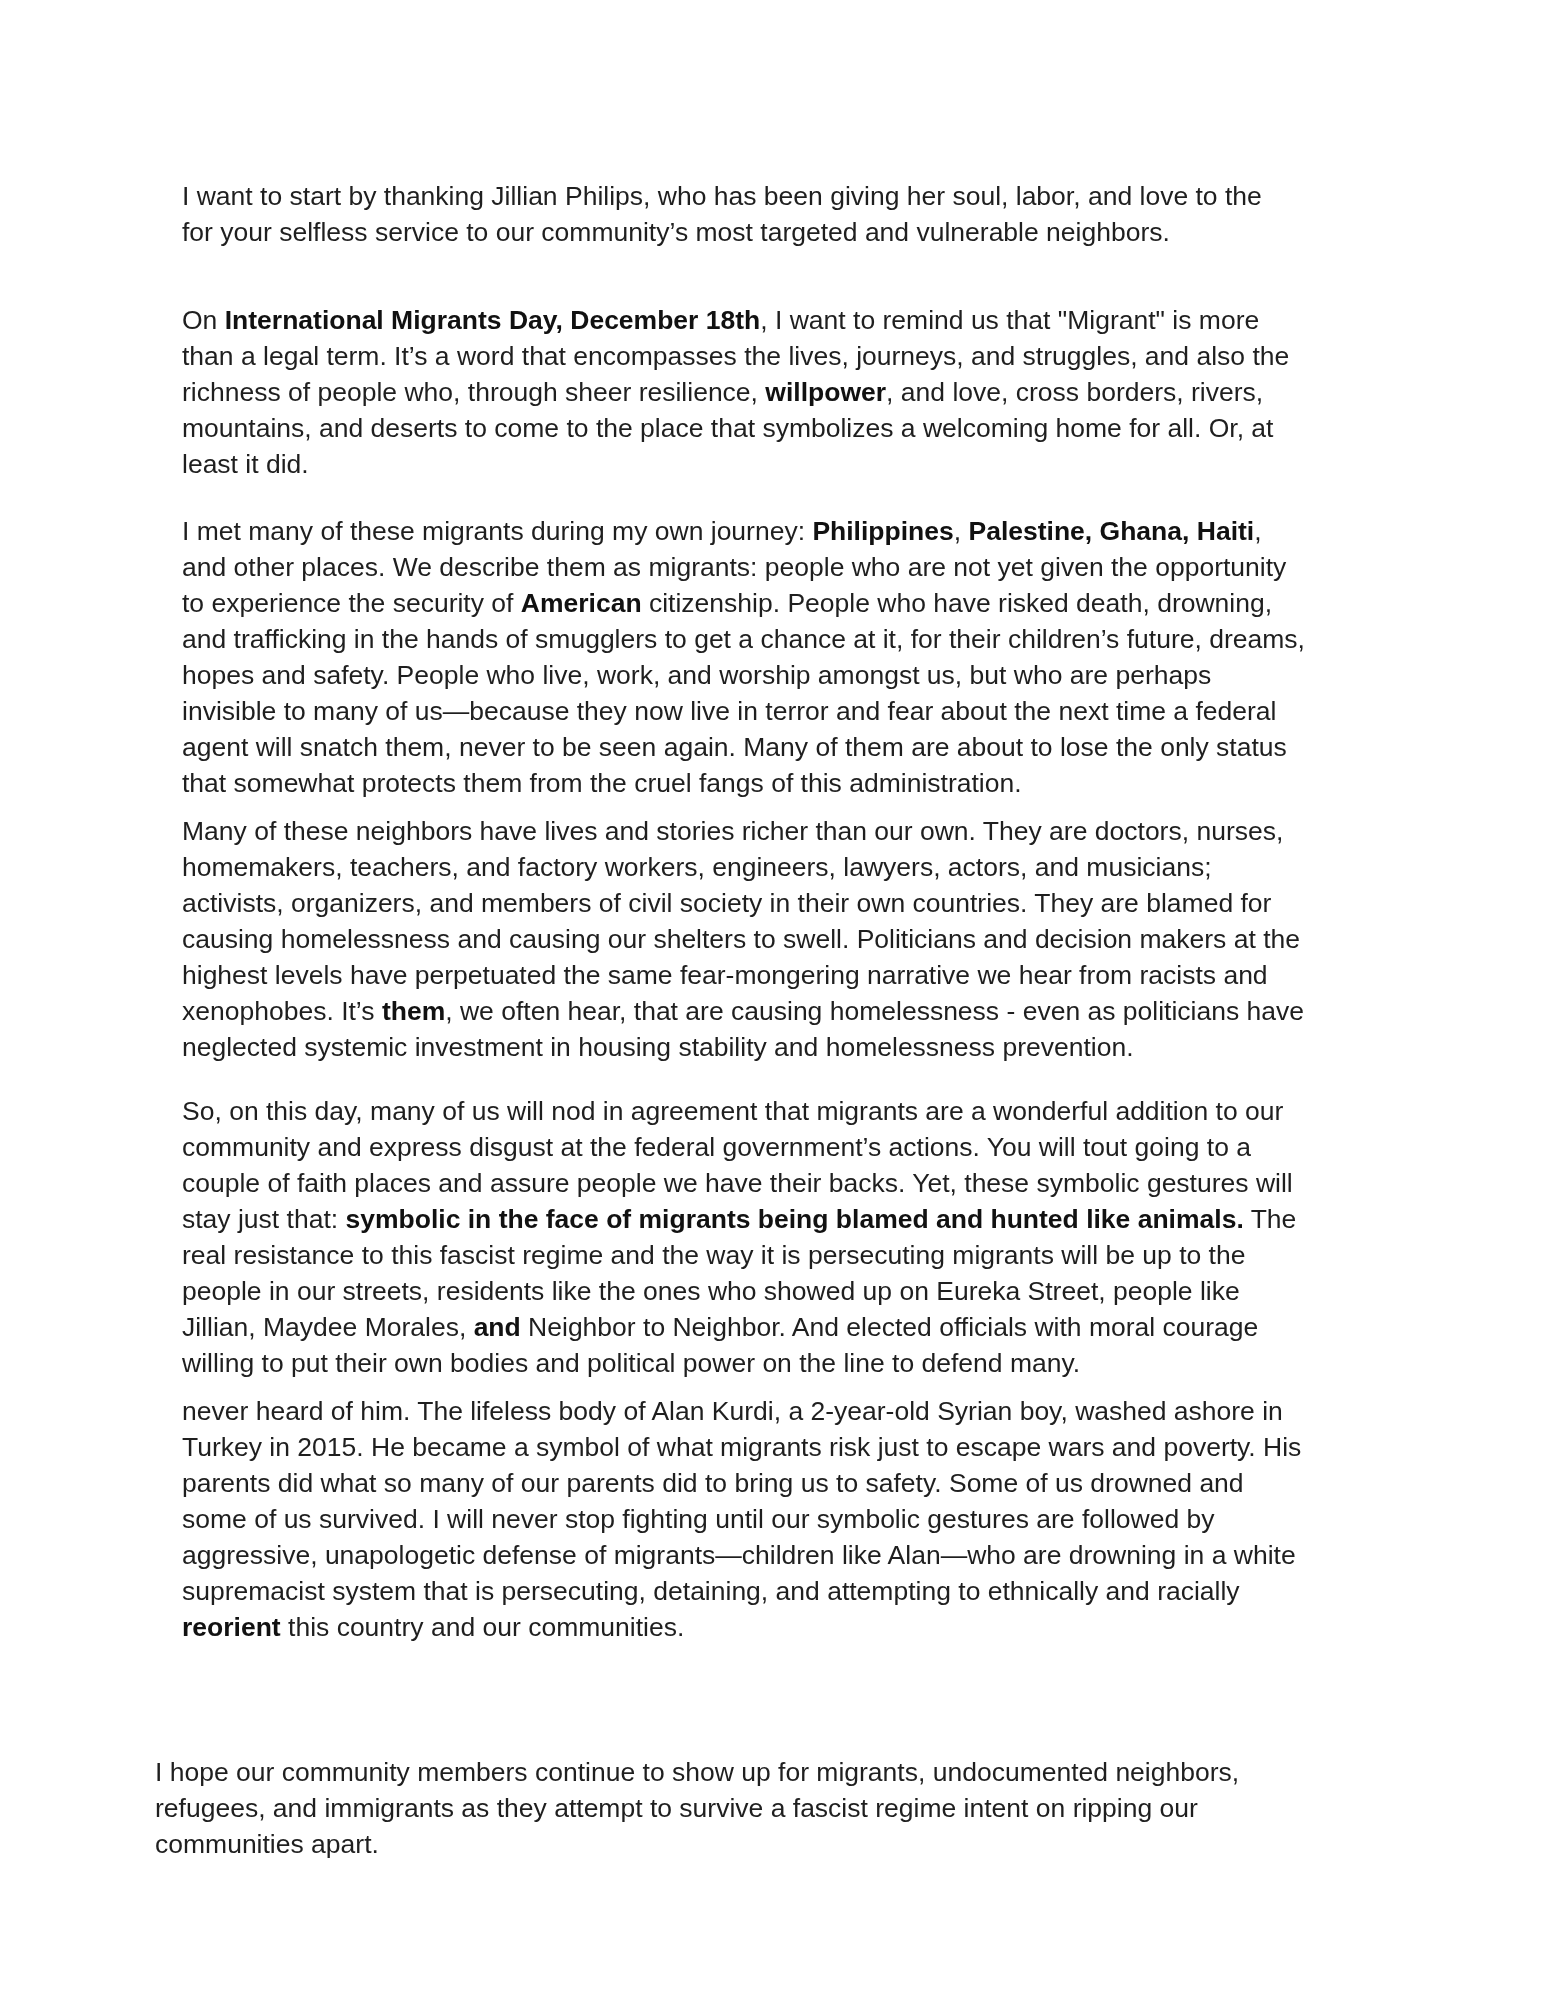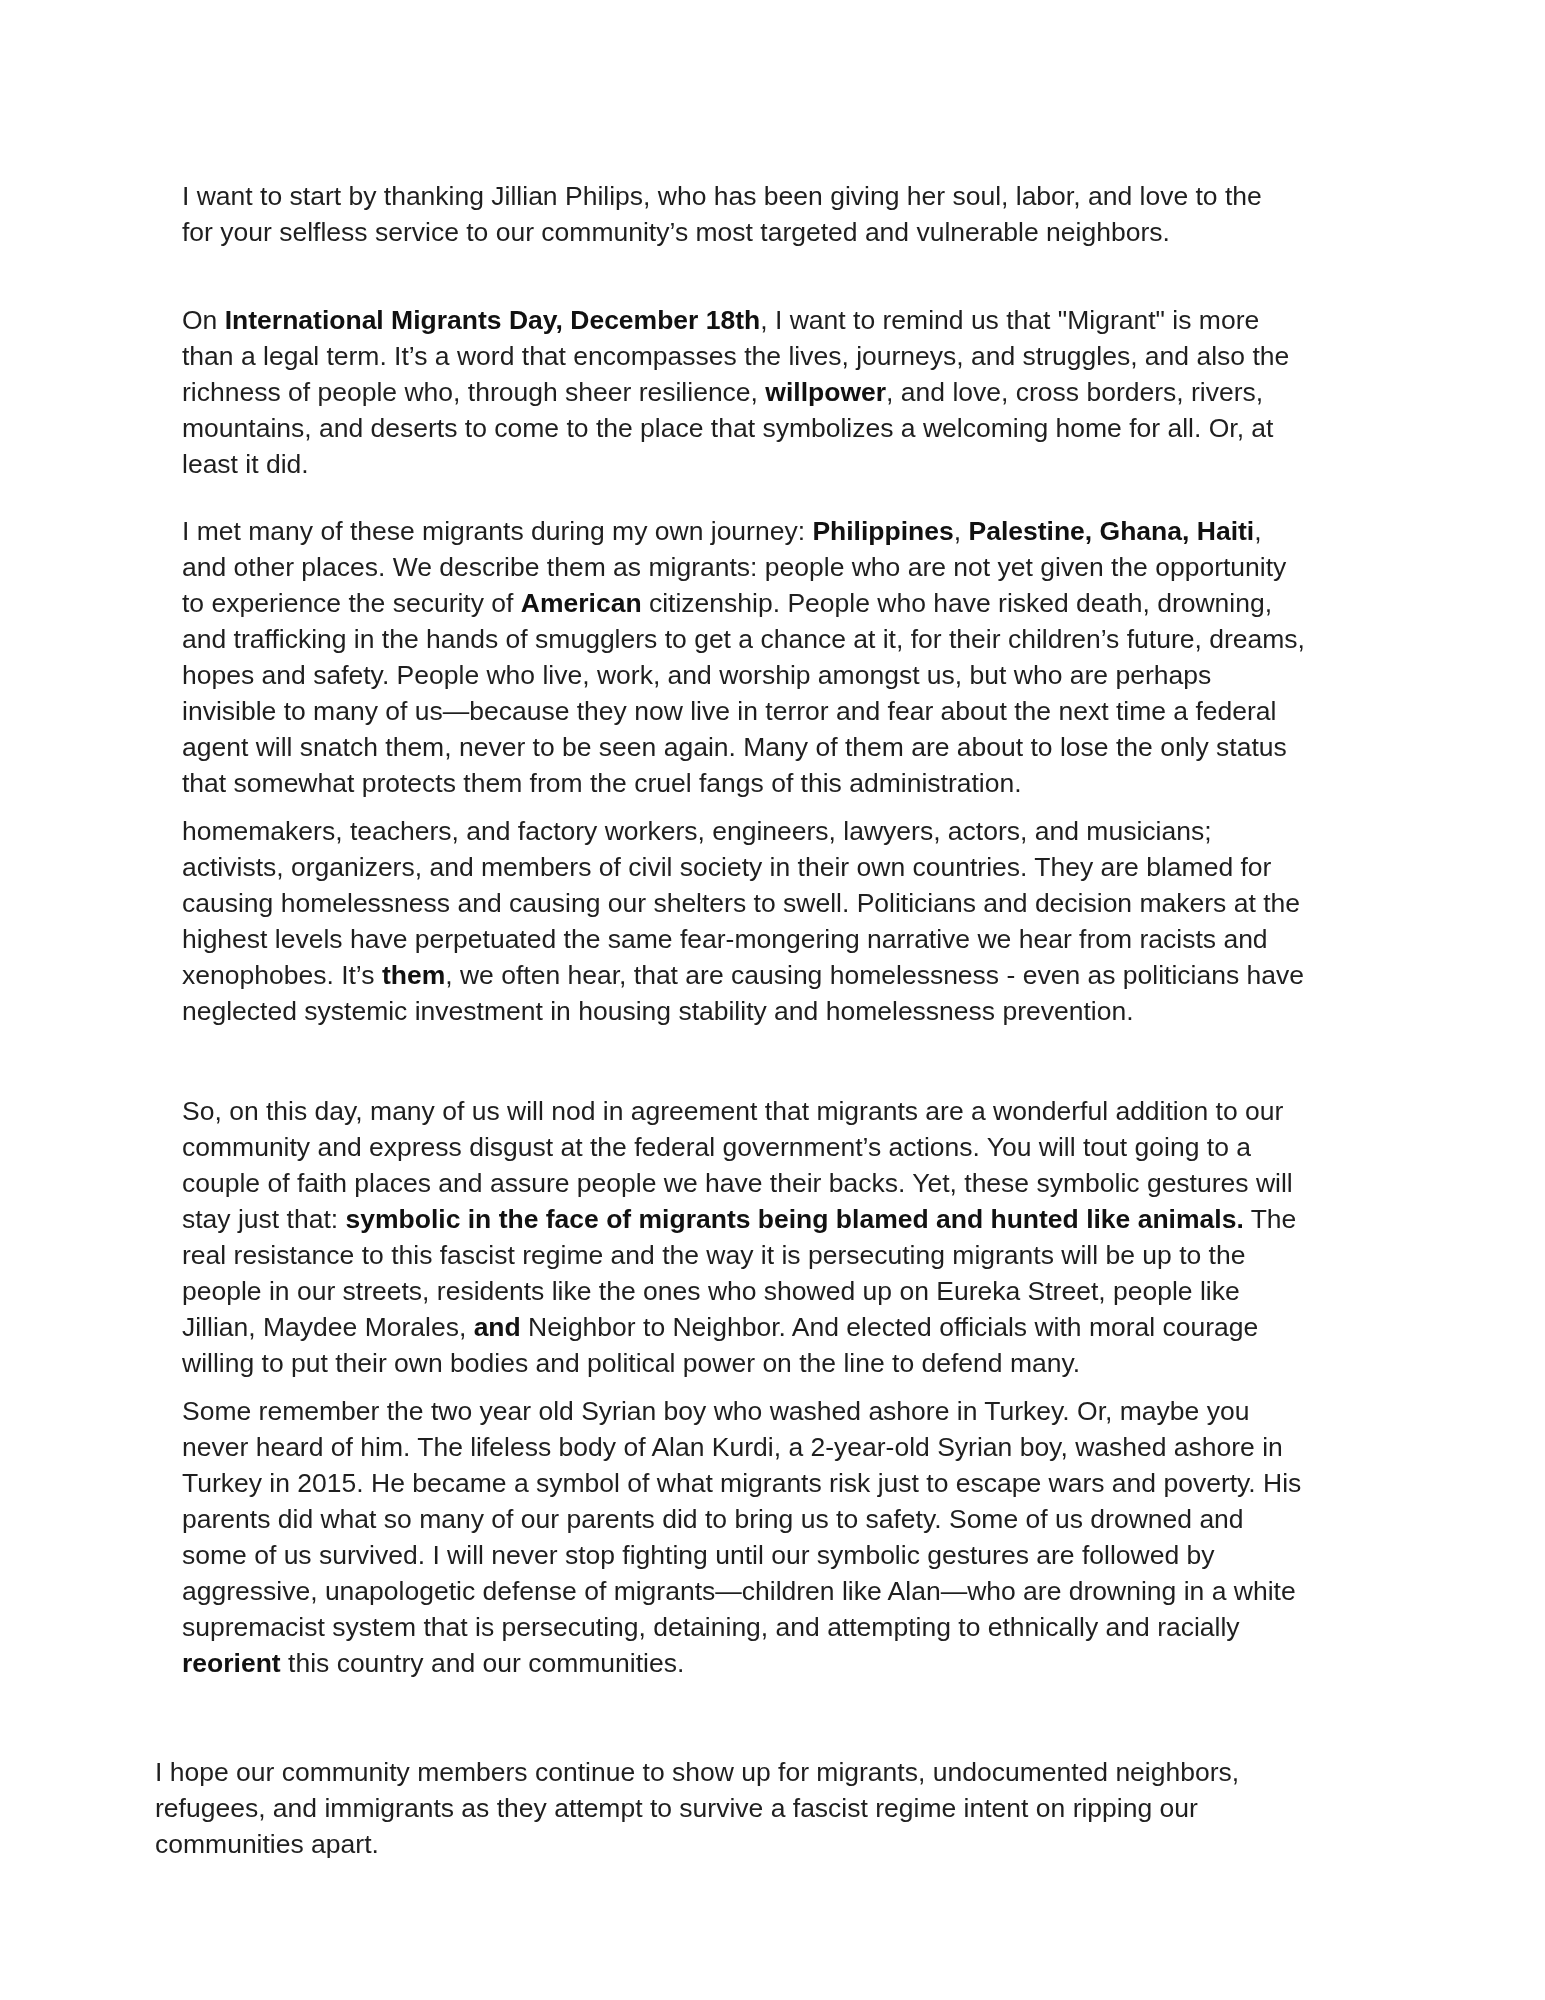--- a/index.html
+++ b/index.html
@@ -30,39 +30,39 @@
       <span class="line"><span>I met many of these migrants during my own journey: </span><b>Philippines</b><span>, </span><b>Palestine, Ghana, Haiti</b><span>,</span></span>
       <span class="line"><span>and other places. We describe them as migrants: people who are not yet given the opportunity</span></span>
       <span class="line"><span>to experience the security of </span><b>American</b><span> citizenship. People who have risked death, drowning,</span></span>
       <span class="line"><span>and trafficking in the hands of smugglers to get a chance at it, for their children’s future, dreams,</span></span>
       <span class="line"><span>hopes and safety. People who live, work, and worship amongst us, but who are perhaps</span></span>
       <span class="line"><span>invisible to many of us—because they now live in terror and fear about the next time a federal</span></span>
       <span class="line"><span>agent will snatch them, never to be seen again. Many of them are about to lose the only status</span></span>
       <span class="line"><span>that somewhat protects them from the cruel fangs of this administration.</span></span>
     </div>
   <div class="para" style="top:813px;">
+      <span class="line"><span>Many of these neighbors have lives and stories richer than our own. They are doctors, nurses,</span></span>
       <span class="line"><span>homemakers, teachers, and factory workers, engineers, lawyers, actors, and musicians;</span></span>
       <span class="line"><span>activists, organizers, and members of civil society in their own countries. They are blamed for</span></span>
       <span class="line"><span>causing homelessness and causing our shelters to swell. Politicians and decision makers at the</span></span>
       <span class="line"><span>highest levels have perpetuated the same fear-mongering narrative we hear from racists and</span></span>
       <span class="line"><span>xenophobes. It’s </span><b>them</b><span>, we often hear, that are causing homelessness - even as politicians have</span></span>
       <span class="line"><span>neglected systemic investment in housing stability and homelessness prevention.</span></span>
     </div>
   <div class="para" style="top:1093px;">
       <span class="line"><span>So, on this day, many of us will nod in agreement that migrants are a wonderful addition to our</span></span>
       <span class="line"><span>community and express disgust at the federal government’s actions. You will tout going to a</span></span>
       <span class="line"><span>couple of faith places and assure people we have their backs. Yet, these symbolic gestures will</span></span>
       <span class="line"><span>stay just that: </span><b>symbolic in the face of migrants being blamed and hunted like animals.</b><span> The</span></span>
       <span class="line"><span>real resistance to this fascist regime and the way it is persecuting migrants will be up to the</span></span>
       <span class="line"><span>people in our streets, residents like the ones who showed up on Eureka Street, people like</span></span>
       <span class="line"><span>Jillian, Maydee Morales, </span><b>and</b><span> Neighbor to Neighbor. And elected officials with moral courage</span></span>
       <span class="line"><span>willing to put their own bodies and political power on the line to defend many.</span></span>
     </div>
   <div class="para" style="top:1393px;">
-      <span class="line"><span>Some remember the two year old Syrian boy who washed ashore in Turkey. Or, maybe you</span></span>
       <span class="line"><span>never heard of him. The lifeless body of Alan Kurdi, a 2-year-old Syrian boy, washed ashore in</span></span>
       <span class="line"><span>Turkey in 2015. He became a symbol of what migrants risk just to escape wars and poverty. His</span></span>
       <span class="line"><span>parents did what so many of our parents did to bring us to safety. Some of us drowned and</span></span>
       <span class="line"><span>some of us survived. I will never stop fighting until our symbolic gestures are followed by</span></span>
       <span class="line"><span>aggressive, unapologetic defense of migrants—children like Alan—who are drowning in a white</span></span>
       <span class="line"><span>supremacist system that is persecuting, detaining, and attempting to ethnically and racially</span></span>
       <span class="line"><b>reorient</b><span> this country and our communities.</span></span>
     </div>
   <div class="para final" style="top:1754px;">
       <span class="line"><span>I hope our community members continue to show up for migrants, undocumented neighbors,</span></span>

